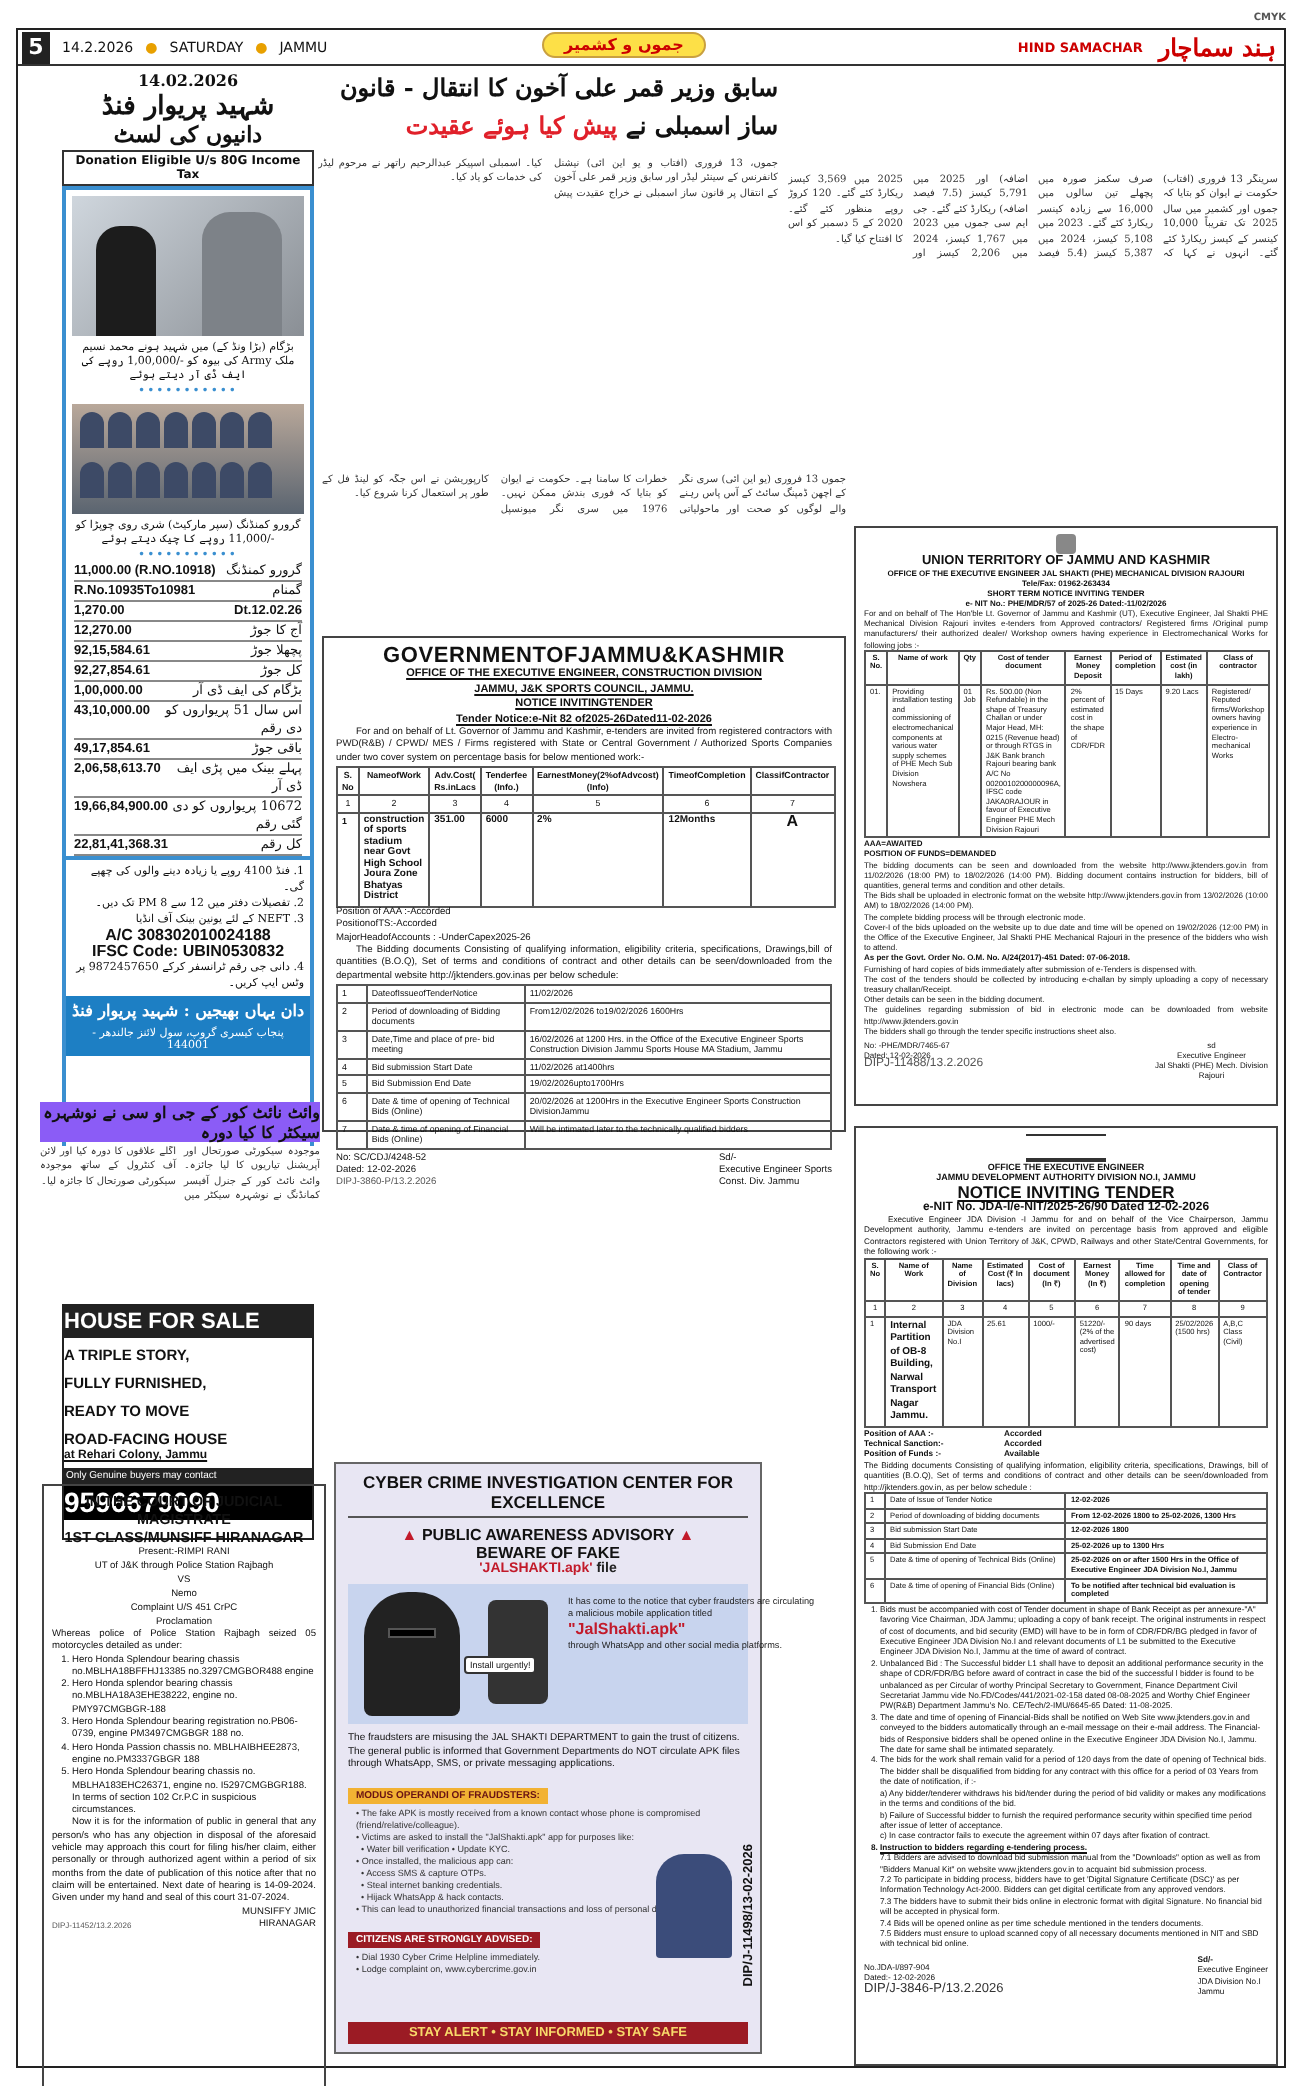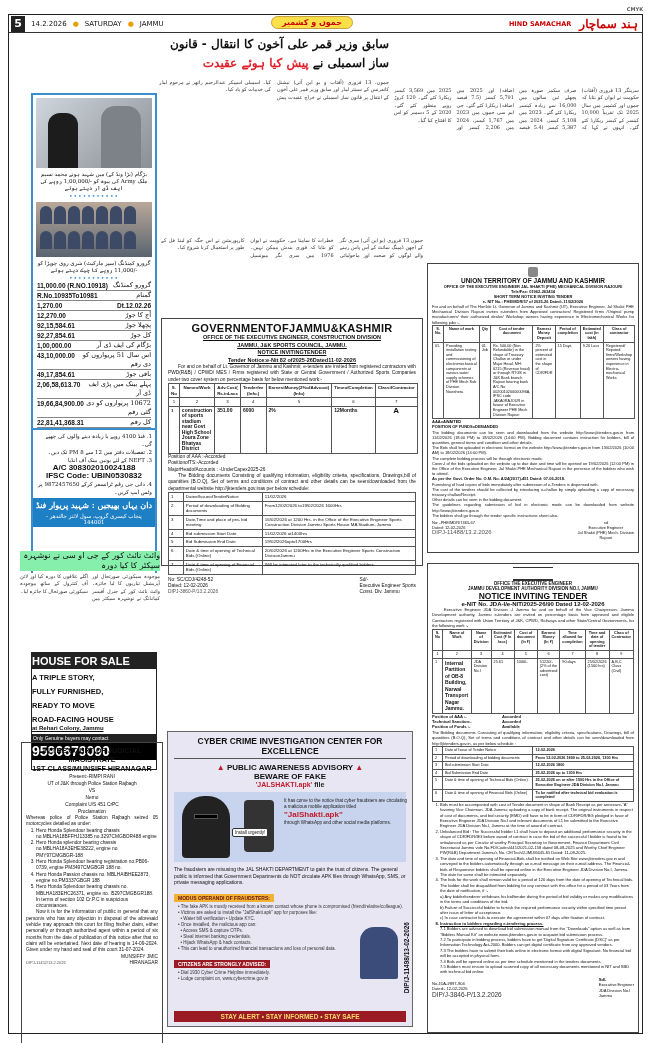--- a/index.html
+++ b/index.html
@@ -43,21 +43,21 @@
 .headline-2{position:absolute;left:152px;top:188px;width:262px;font-size:11px;line-height:16px;font-weight:bold}
 .headline-2 .blue{color:#1d6fc4}
 .ad-gov{position:absolute;left:152px;top:303px;width:262px;height:248px;border:1px solid #444;padding:3px 6px;font-family:"Liberation Sans",sans-serif}
 .ad-gov .gtitle{font-size:11px;font-weight:bold;text-align:center;letter-spacing:.3px}
 .ad-gov .sub{font-size:5.5px;text-align:center;font-weight:bold;text-decoration:underline;line-height:7.5px}
 .ad-gov .txt{font-size:4.8px;line-height:6.4px;text-align:justify}
 table{border-collapse:collapse;width:100%}
 td,th{border:1px solid #555;font-size:4.4px;line-height:5.5px;padding:1px 2px;vertical-align:top}
 th{font-weight:bold;text-align:center}
 .sch td{font-size:4.4px}
-.cyber{position:absolute;left:158px;top:716px;width:246px;height:296px;background:#e8e6f3;border:1px solid #666;padding:4px 6px;font-family:"Liberation Sans",sans-serif}
+.cyber{position:absolute;left:158px;top:716px;width:214px;height:296px;background:#e8e6f3;border:1px solid #666;padding:4px 6px;font-family:"Liberation Sans",sans-serif}
 .cyber .c1{font-size:8.5px;font-weight:bold;text-align:center;border-bottom:1px solid #555;padding-bottom:2px}
 .cyber .c2{font-size:8px;font-weight:bold;text-align:center;margin-top:4px}
 .cyber .c2 .warn{color:#c21a2a}
 .cyber .c3{font-size:8px;font-weight:bold;text-align:center}
 .cyber .c4{font-size:7px;font-weight:bold;text-align:center;color:#c21a2a}
 .cyber .c4 span{color:#222}
 .cyber .hero{margin-top:4px;height:70px;background:#c8d4ee;position:relative}
 .hacker{position:absolute;left:8px;top:4px;width:48px;height:62px;background:#222;border-radius:22px 22px 4px 4px}
 .hacker .mask{position:absolute;left:12px;top:18px;width:24px;height:5px;background:#000;border:1px solid #555}
 .phone{position:absolute;left:70px;top:8px;width:30px;height:52px;background:#333;border-radius:4px}
@@ -126,20 +126,26 @@
   <div class="urbody u-col" style="left:385px;top:72px;width:245px;height:160px;column-count:4;column-gap:5px">سرینگر 13 فروری (آفتاب) حکومت نے ایوان کو بتایا کہ جموں اور کشمیر میں سال 2025 تک تقریباً 10,000 کینسر کے کیسز ریکارڈ کئے گئے۔ انہوں نے کہا کہ صرف سکمز صورہ میں پچھلے تین سالوں میں 16,000 سے زیادہ کینسر ریکارڈ کئے گئے۔ 2023 میں 5,108 کیسز، 2024 میں 5,387 کیسز (5.4 فیصد اضافہ) اور 2025 میں 5,791 کیسز (7.5 فیصد اضافہ) ریکارڈ کئے گئے۔ جی ایم سی جموں میں 2023 میں 1,767 کیسز، 2024 میں 2,206 کیسز اور 2025 میں 3,569 کیسز ریکارڈ کئے گئے۔ 120 کروڑ روپے منظور کئے گئے۔ 2020 کے 5 دسمبر کو اس کا افتتاح کیا گیا۔</div>
 
   <div class="headline-mid ur">
     <span>سابق وزیر قمر علی آخون کا انتقال - قانون ساز اسمبلی نے</span>
     <span class="red">پیش کیا ہوئے عقیدت</span>
   </div>
   <div class="urbody u-col" style="left:150px;top:64px;width:230px;height:118px;column-count:2;column-gap:6px">جموں، 13 فروری (آفتاب و یو این آئی) نیشنل کانفرنس کے سینئر لیڈر اور سابق وزیر قمر علی آخون کے انتقال پر قانون ساز اسمبلی نے خراج عقیدت پیش کیا۔ اسمبلی اسپیکر عبدالرحیم راتھر نے مرحوم لیڈر کی خدمات کو یاد کیا۔</div>
 
   <div class="urbody u-col" style="left:152px;top:222px;width:262px;height:76px;column-count:3;column-gap:6px">جموں 13 فروری (یو این آئی) سری نگر کے اچھن ڈمپنگ سائٹ کے آس پاس رہنے والے لوگوں کو صحت اور ماحولیاتی خطرات کا سامنا ہے۔ حکومت نے ایوان کو بتایا کہ فوری بندش ممکن نہیں۔ 1976 میں سری نگر میونسپل کارپوریشن نے اس جگہ کو لینڈ فل کے طور پر استعمال کرنا شروع کیا۔</div>
 
+  <div class="lchead">
+    <div class="dt">14.02.2026</div>
+    <div class="t1 ur" style="text-align:center">شہید پریوار فنڈ</div>
+    <div class="t2 ur" style="text-align:center">دانیوں کی لسٹ</div>
+    <div class="tax">Donation Eligible U/s 80G Income Tax</div>
+  </div>
 
   <div class="leftcol">
     <div class="photo">
         <div class="p1"></div>
         <div class="p2"></div>
       </div>
     <div class="cap">بڑگام (بڑا ونڈ کے) میں شہید ہونے محمد نسیم ملک Army کی بیوہ کو -/1,00,000 روپے کی ایف ڈی آر دیتے ہوئے</div>
     <div class="stars">•••••••••••</div>
     <div class="photo2">
       <span></span>
@@ -573,14 +579,14 @@
         <div class="txt">Executive Engineer</div>
         <div class="txt">JDA Division No.I</div>
         <div class="txt">Jammu</div>
       </div>
     </div>
   </div>
 
   <div class="ur" style="position:absolute;left:0px;top:568px;width:0;height:0"></div>
 </div>
 
-<div class="ur" style="position:absolute;left:20px;top:551px;width:140px;font-size:8px;font-weight:normal;line-height:10px;background:#86efac">وائٹ نائٹ کور کے جی او سی نے نوشہرہ سیکٹر کا کیا دورہ</div>
+<div class="ur" style="position:absolute;left:20px;top:551px;width:140px;font-size:8px;font-weight:bold;line-height:10px;background:#8b5cf6">وائٹ نائٹ کور کے جی او سی نے نوشہرہ سیکٹر کا کیا دورہ</div>
 <div class="urbody" style="position:absolute;left:20px;top:573px;width:140px;height:76px;column-count:2;column-gap:4px;background:#fff">موجودہ سیکورٹی صورتحال اور آپریشنل تیاریوں کا لیا جائزہ۔ وائٹ نائٹ کور کے جنرل آفیسر کمانڈنگ نے نوشہرہ سیکٹر میں اگلے علاقوں کا دورہ کیا اور لائن آف کنٹرول کے ساتھ موجودہ سیکورٹی صورتحال کا جائزہ لیا۔</div>
 
 </body></html>

